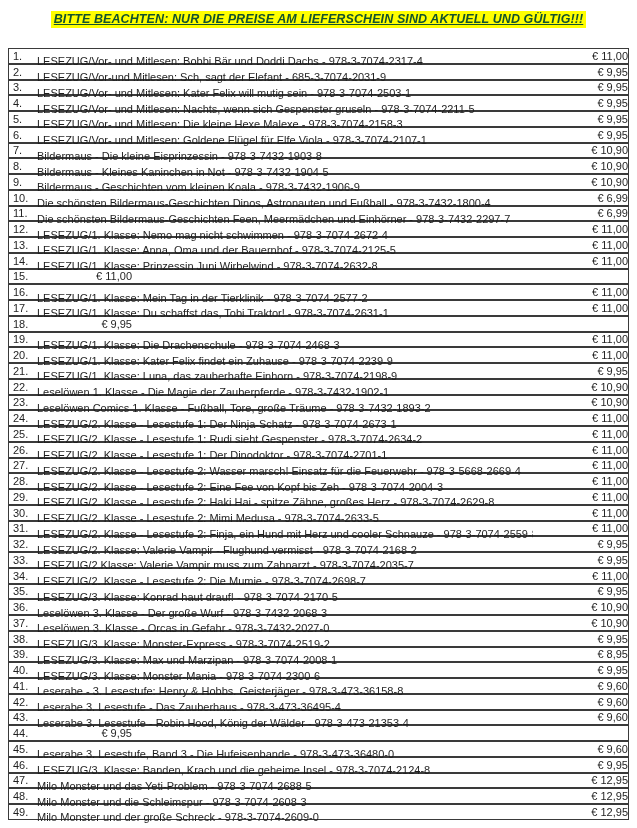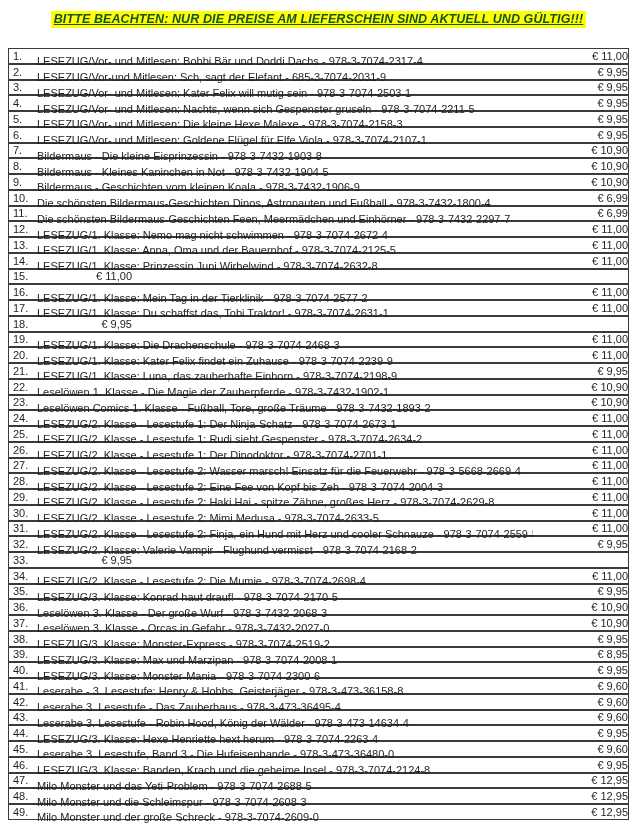--- a/index.html
+++ b/index.html
@@ -230,25 +230,26 @@
       <span class="title">LESEZUG/2. Klasse - Lesestufe 2: Finja, ein Hund mit Herz und cooler Schnauze - 978-3-7074-2559-8</span>
       <span class="price">€ 11,00</span>
     </div>
     <div class="row">
       <span class="nr">32.</span>
       <span class="title">LESEZUG/2. Klasse: Valerie Vampir - Flughund vermisst - 978-3-7074-2168-2</span>
       <span class="price">€ 9,95</span>
     </div>
     <div class="row">
       <span class="nr">33.</span>
+      <span class="title">LESEZUG/2.Klasse: Valerie Vampir muss zum Zahnarzt - 978-3-7074-2035-7</span>
       <span class="price">€ 9,95</span>
     </div>
     <div class="row">
       <span class="nr">34.</span>
-      <span class="title">LESEZUG/2. Klasse - Lesestufe 2: Die Mumie - 978-3-7074-2698-4</span>
+      <span class="title">LESEZUG/2. Klasse - Lesestufe 2: Die Mumie - 978-3-7074-2698-7</span>
       <span class="price">€ 11,00</span>
     </div>
     <div class="row">
       <span class="nr">35.</span>
       <span class="title">LESEZUG/3. Klasse: Konrad haut drauf! - 978-3-7074-2170-5</span>
       <span class="price">€ 9,95</span>
     </div>
     <div class="row">
       <span class="nr">36.</span>
       <span class="title">Leselöwen 3. Klasse - Der große Wurf - 978-3-7432-2068-3</span>
@@ -279,26 +280,25 @@
       <span class="title">Leserabe - 3. Lesestufe: Henry &amp; Hobbs. Geisterjäger - 978-3-473-36158-8</span>
       <span class="price">€ 9,60</span>
     </div>
     <div class="row">
       <span class="nr">42.</span>
       <span class="title">Leserabe 3. Lesestufe - Das Zauberhaus - 978-3-473-36495-4</span>
       <span class="price">€ 9,60</span>
     </div>
     <div class="row">
       <span class="nr">43.</span>
-      <span class="title">Leserabe 3. Lesestufe - Robin Hood, König der Wälder - 978-3-473-14634-4</span>
+      <span class="title">Leserabe 3. Lesestufe - Robin Hood, König der Wälder - 978-3-473-21353-4</span>
       <span class="price">€ 9,60</span>
     </div>
     <div class="row">
       <span class="nr">44.</span>
-      <span class="title">LESEZUG/3. Klasse: Hexe Henriette hext herum - 978-3-7074-2263-4</span>
       <span class="price">€ 9,95</span>
     </div>
     <div class="row">
       <span class="nr">45.</span>
       <span class="title">Leserabe 3. Lesestufe, Band 3 - Die Hufeisenbande - 978-3-473-36480-0</span>
       <span class="price">€ 9,60</span>
     </div>
     <div class="row">
       <span class="nr">46.</span>
       <span class="title">LESEZUG/3. Klasse: Banden, Krach und die geheime Insel - 978-3-7074-2124-8</span>

